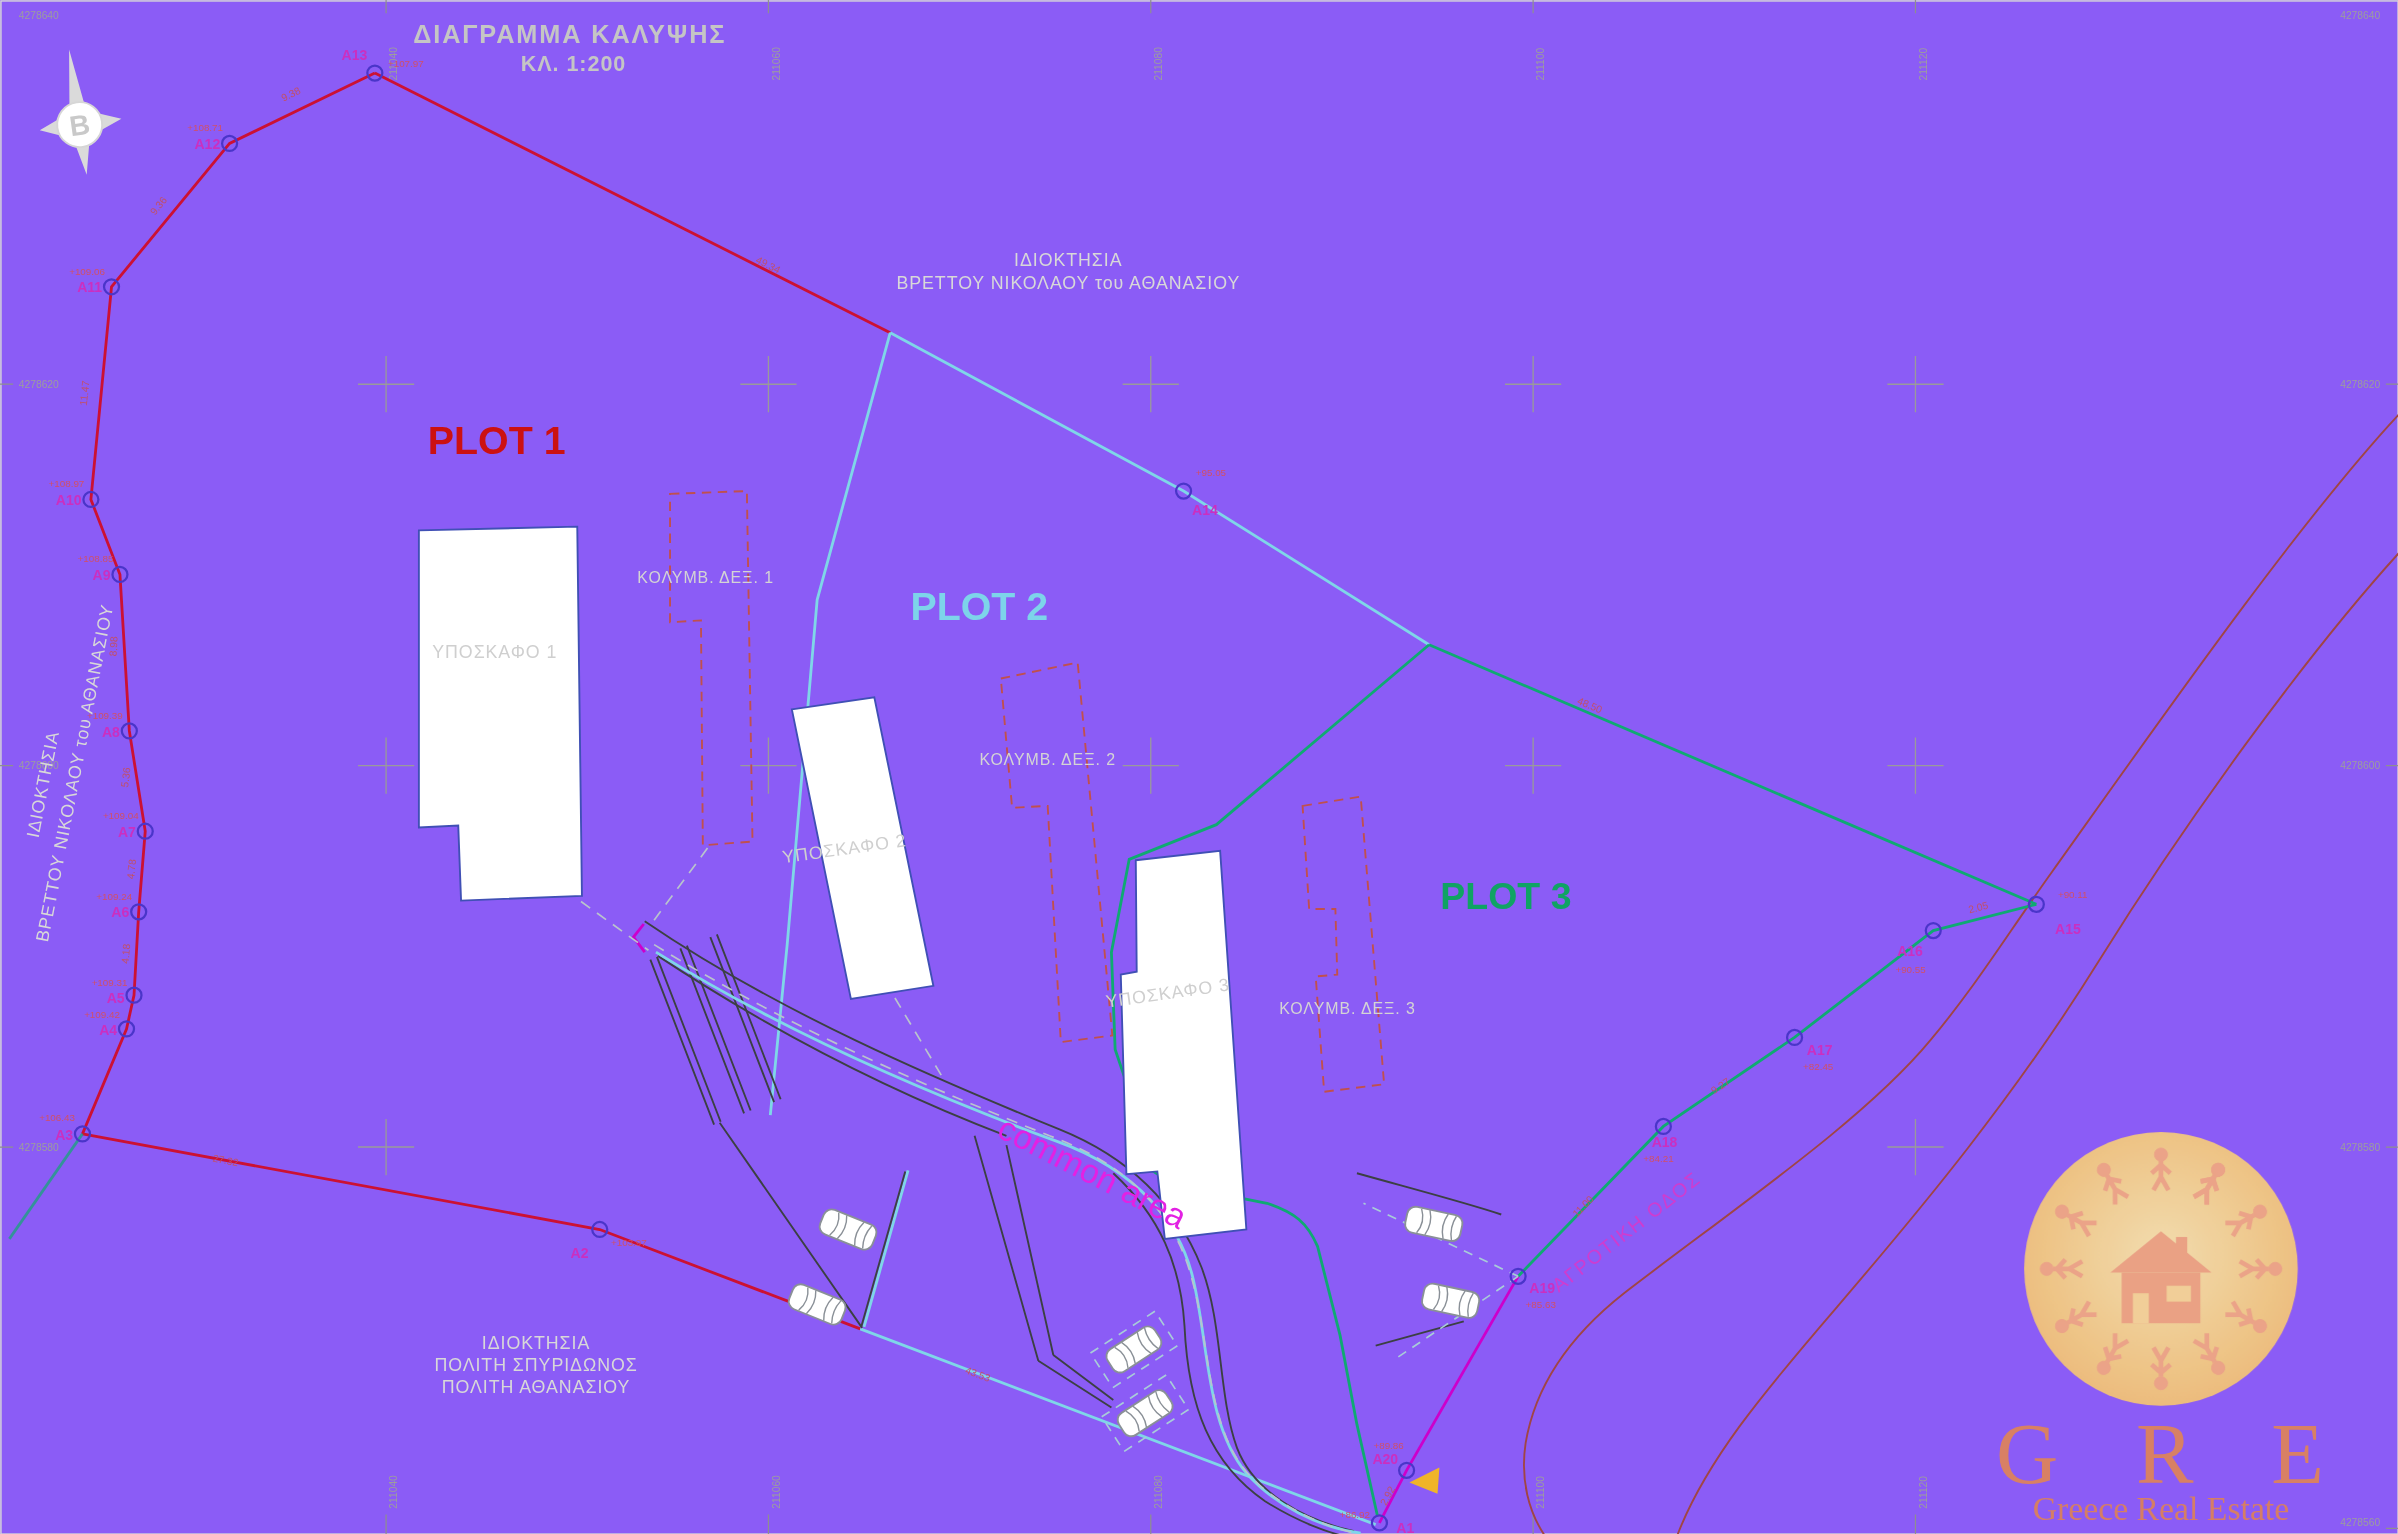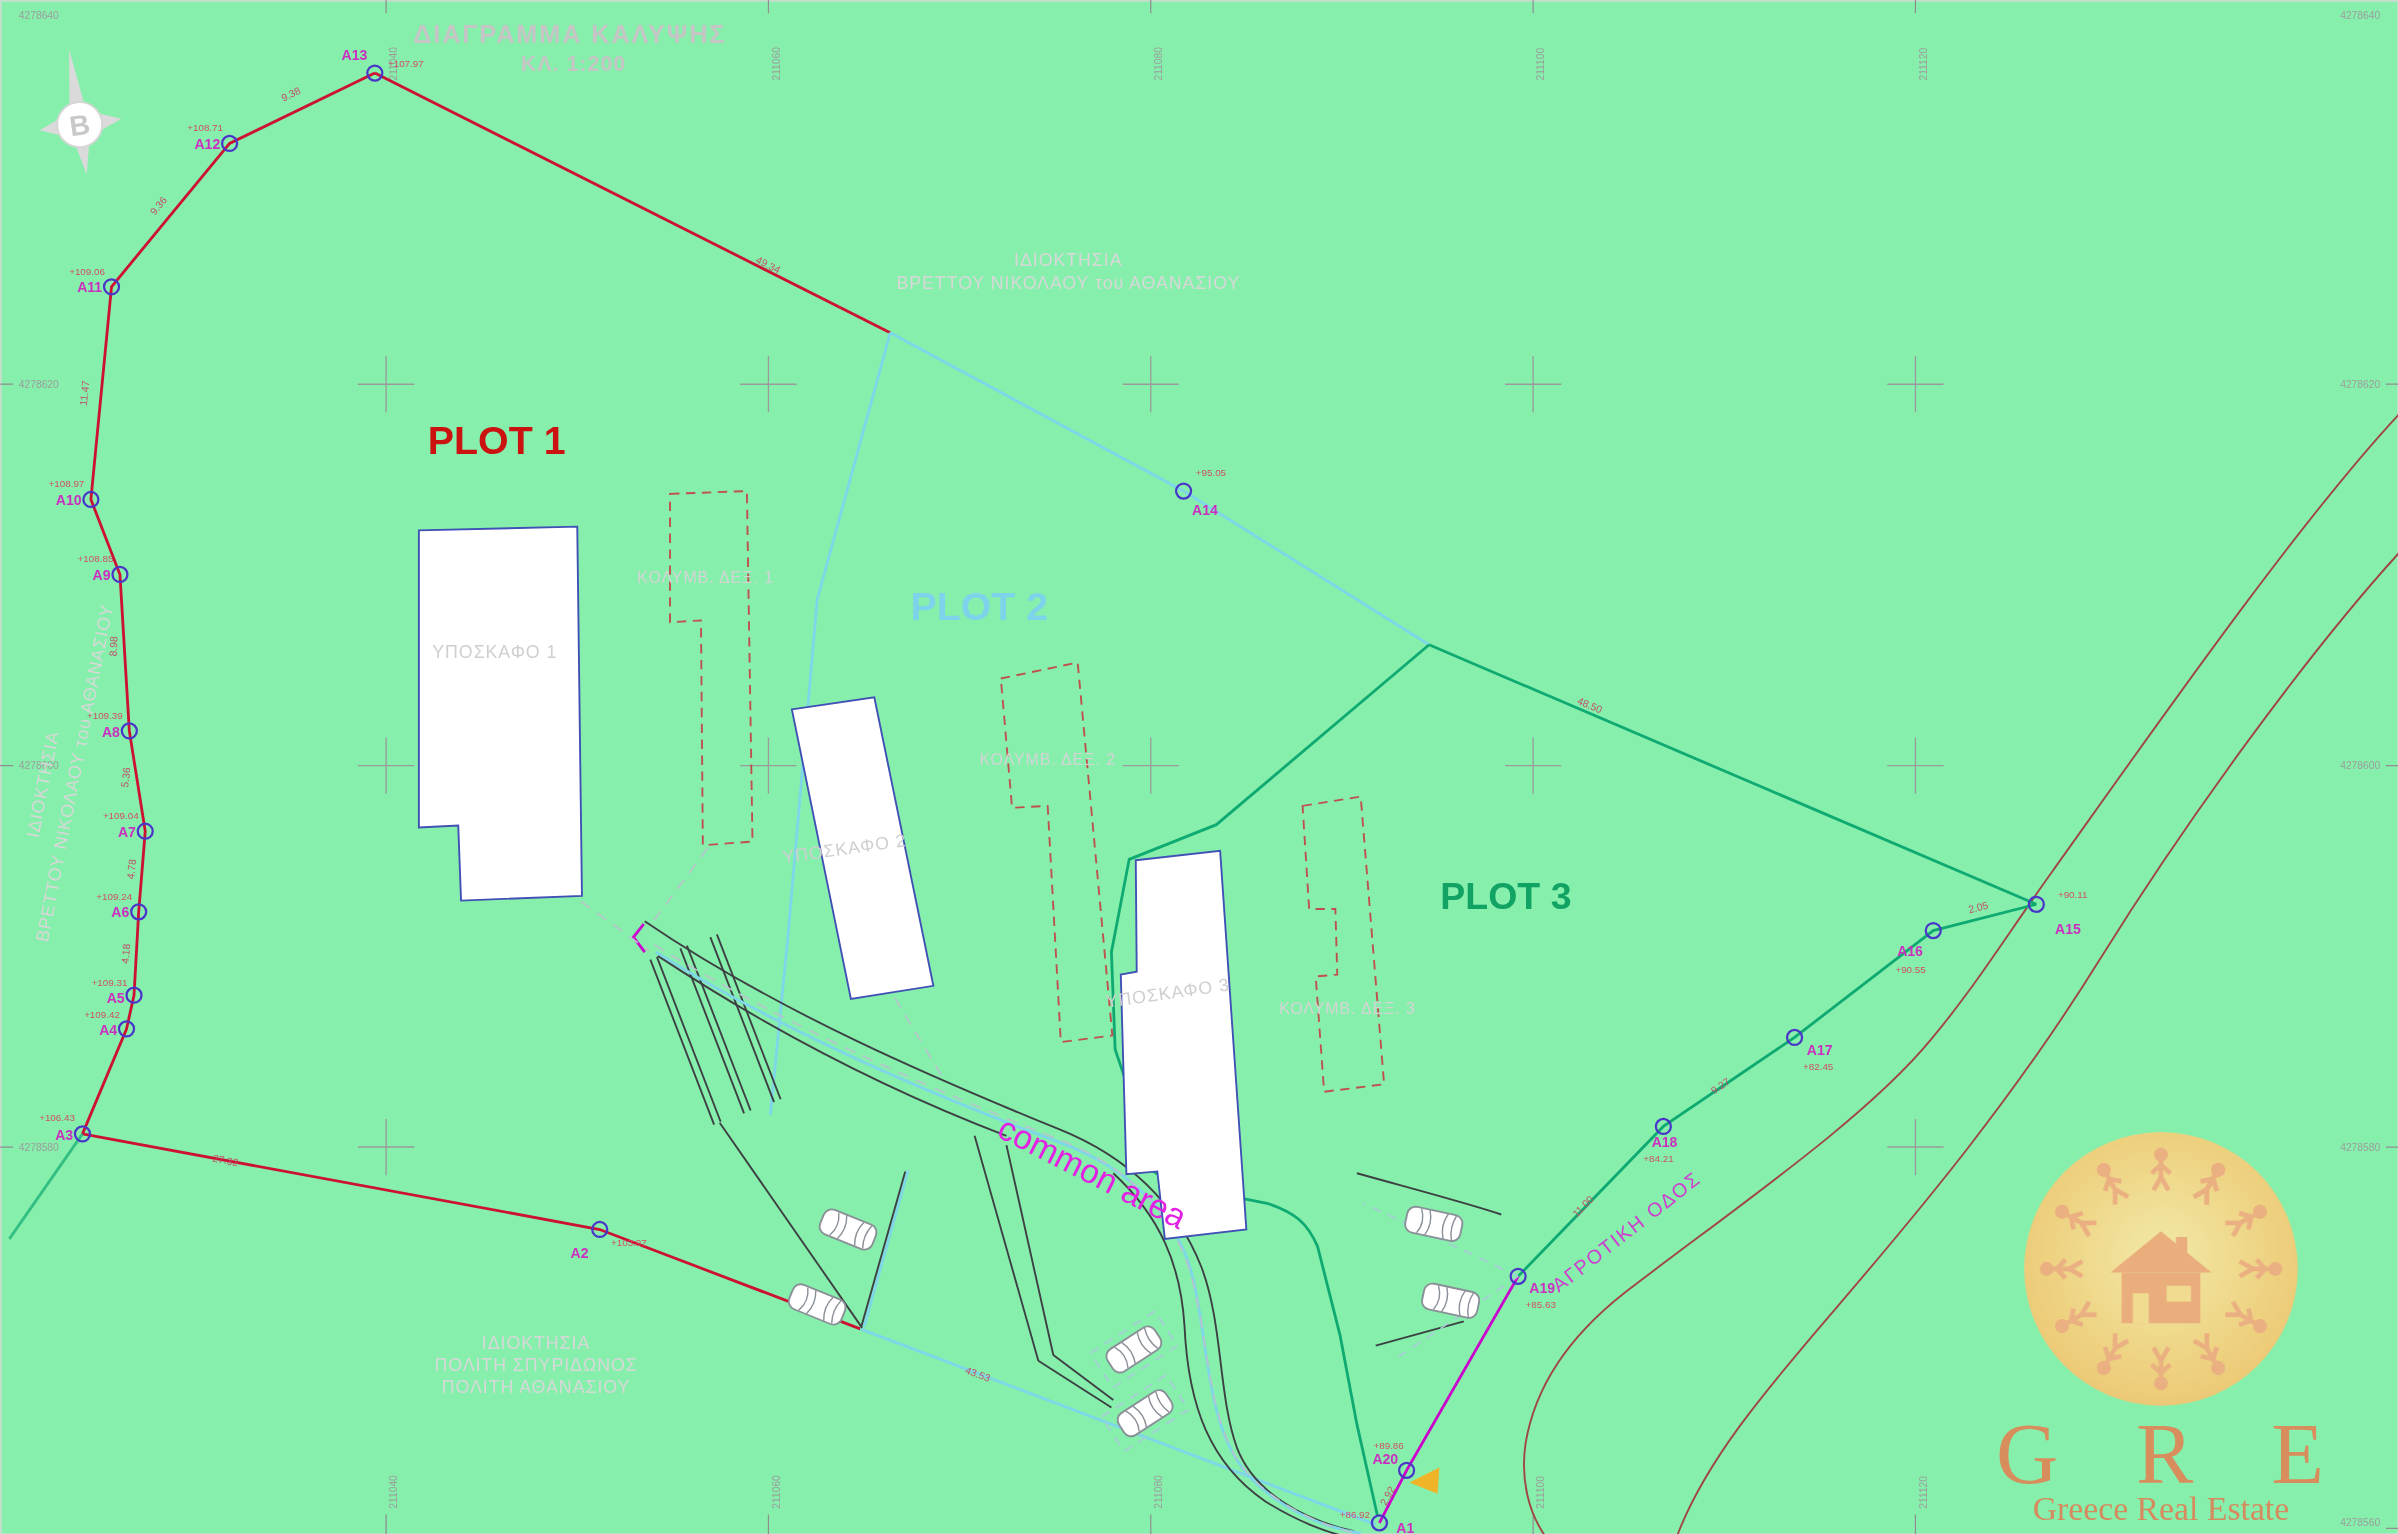--- a/index.html
+++ b/index.html
@@ -1,16 +1,16 @@
 <!DOCTYPE html>
 <html style="font-size:15px"><head>
 <meta charset="utf-8">
 <style>
   html,body{margin:0;padding:0;background:#ffffff;}
-  #canvas{position:relative;width:2399px;height:1535px;background:#86efac;overflow:hidden;}
+  #canvas{position:relative;width:2399px;height:1535px;background:#8b5cf6;overflow:hidden;}
   svg{position:absolute;left:0;top:0;font-family:"Liberation Sans",sans-serif;}
   text{font-family:"Liberation Sans",sans-serif;}
   .frame{fill:none;stroke:#d8d8d8;stroke-width:1.5;}
   .tick{stroke:#8f8f8f;stroke-width:1.3;}
   .cross{stroke:#9a9a9a;stroke-width:1.4;fill:none;}
   .gridlbl{fill:#9d9d9d;font-size:11px;}
   .title{fill:#c5c5c5;font-size:27px;font-weight:bold;letter-spacing:2px;}
   .title2{fill:#c5c5c5;font-size:23px;font-weight:bold;letter-spacing:1px;}
   .owner{fill:#d8d8d8;font-size:19px;letter-spacing:1px;}
   .bld{fill:#cfcfcf;font-size:19px;letter-spacing:1px;}

